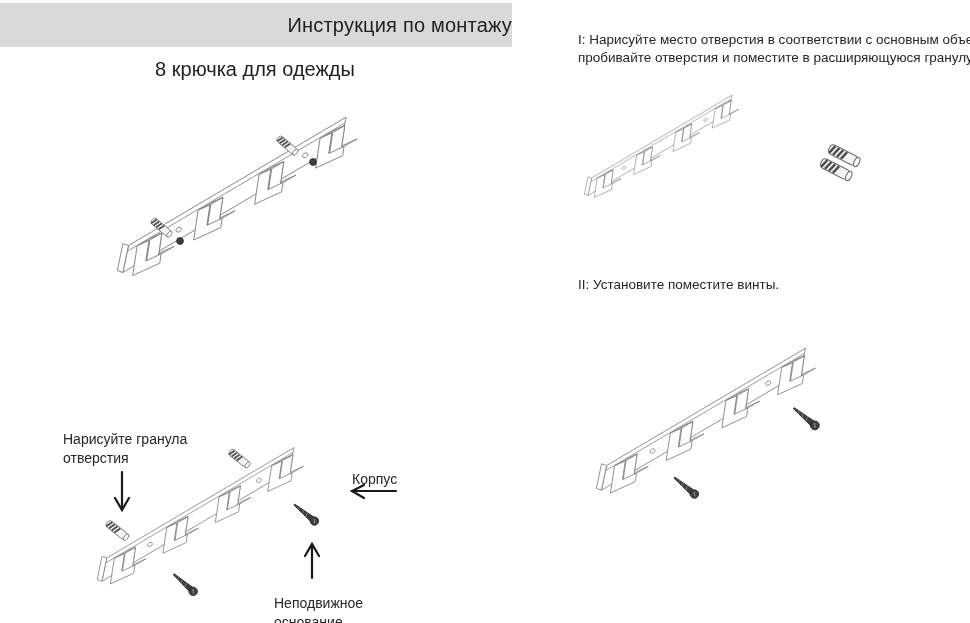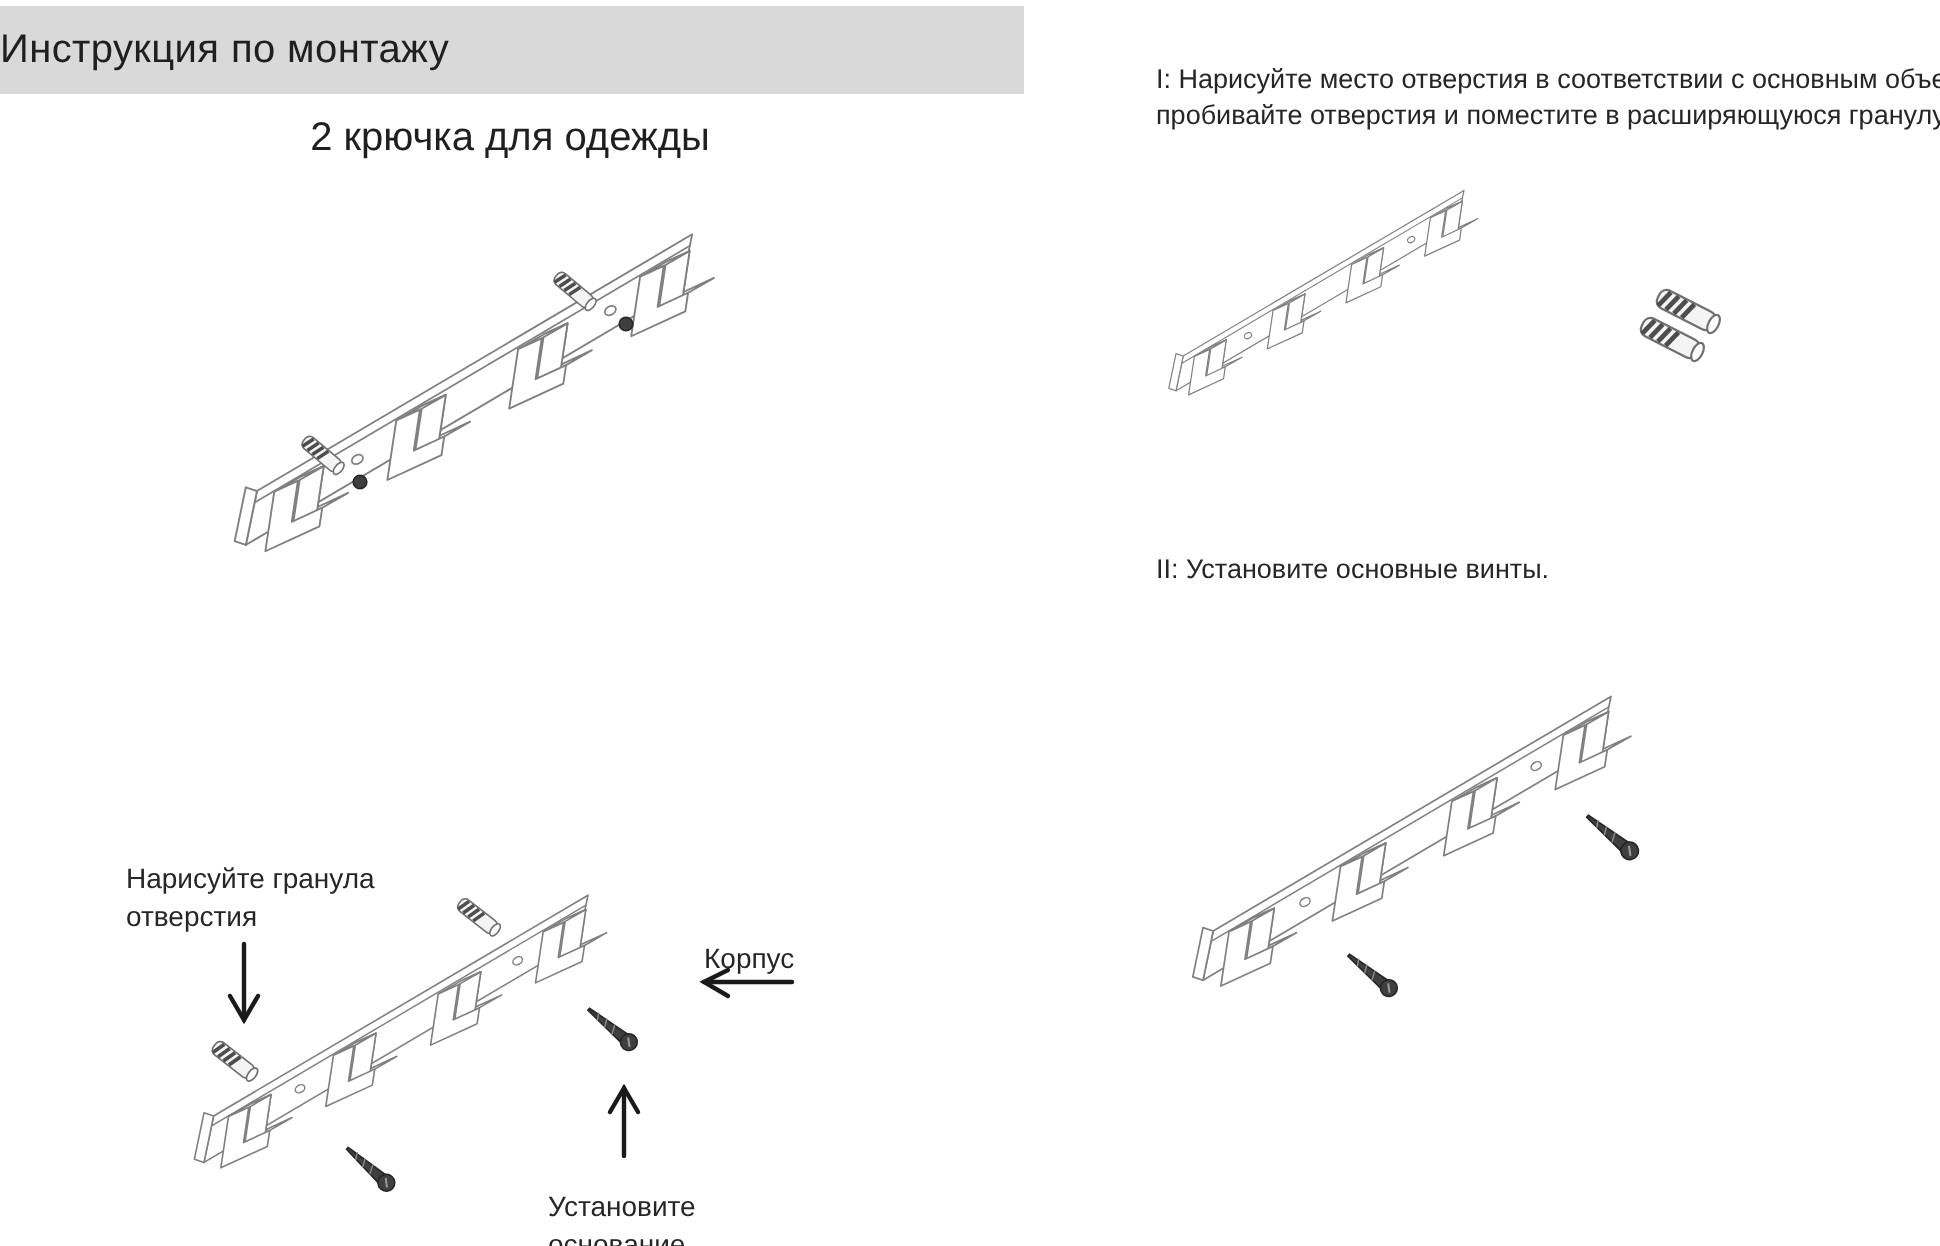--- a/index.html
+++ b/index.html
@@ -1,20 +1,20 @@
 <!DOCTYPE html>
 <html><head>
 <meta charset="utf-8">
 <style>
   html,body{margin:0;padding:0;background:#ffffff;}
   body{width:970px;height:623px;overflow:hidden;position:relative;
        font-family:"Liberation Sans",sans-serif;color:#262626;}
   .abs{position:absolute;}
   .header-bar{left:0;top:3px;width:512px;height:44px;background:#d9d9d9;
-      display:flex;align-items:center;justify-content:flex-start;}
+      display:flex;align-items:center;justify-content:flex-end;}
   .page-title{font-size:20px;color:#1f1f1f;letter-spacing:.2px;}
   .subtitle{left:95px;top:58px;width:320px;text-align:center;font-size:20px;color:#1f1f1f;}
   .step{font-size:13.5px;line-height:18px;white-space:nowrap;}
   .step1{left:578px;top:31px;}
   .step2{left:578px;top:276px;}
   .callout{font-size:14px;line-height:19px;white-space:nowrap;}
   .co-plug{left:63px;top:430px;}
   .co-body{left:352px;top:470px;text-align:center;}
   .co-base{left:274px;top:594px;}
   svg.scene{position:absolute;left:0;top:0;}
@@ -26,21 +26,21 @@
 </style>
 </head>
 <body>
 
 <div>
 
   <div class="abs header-bar">
     <span class="page-title">Инструкция по монтажу</span>
   </div>
 
-  <div class="abs subtitle">2 крючка для одежды</div>
+  <div class="abs subtitle">8 крючка для одежды</div>
 
   <svg class="scene" width="970" height="623" viewBox="0 0 970 623">
     <defs>
 
       <g id="hook">
         <polygon class="lineart" points="0,0 -16.4,7.6 -30.3,15.6 -13.9,8"></polygon>
         <polygon class="lineart" points="-16.4,7.6 -13.1,-14.4 -27,-6.4 -30.3,15.6"></polygon>
         <polygon class="lineart" points="-13.1,-14.4 -25.8,-8.6 -30.6,23.4 -17.9,17.6"></polygon>
         <polygon class="lineart" points="-13.1,-14.4 -25.8,-8.6 -39.7,-0.6 -27,-6.4"></polygon>
         <polygon class="lineart" points="-13.9,8 -30.3,15.6 -27,-6.4 -39.7,-0.6 -44.5,31.4 -15.4,18"></polygon>
@@ -116,27 +116,27 @@
       <use href="#screw" transform="translate(806,418) rotate(40) scale(1.05)"></use>
       <use href="#screw" transform="translate(686,487) rotate(40)"></use>
     </g>
   </svg>
 
   <div class="abs step step1">
     <div>I: Нарисуйте место отверстия в соответствии с основным объектом,</div>
     <div>пробивайте отверстия и поместите в расширяющуюся гранулу.</div>
   </div>
 
-  <div class="abs step step2">II: Установите основные винты.</div>
+  <div class="abs step step2">II: Установите поместите винты.</div>
 
   <div class="abs callout co-plug">
     <div>Нарисуйте гранула</div>
     <div>отверстия</div>
   </div>
 
   <div class="abs callout co-body">Корпус</div>
 
   <div class="abs callout co-base">
-    <div>Установите</div>
+    <div>Неподвижное</div>
     <div>основание</div>
   </div>
 
 </div>
 
 </body></html>

